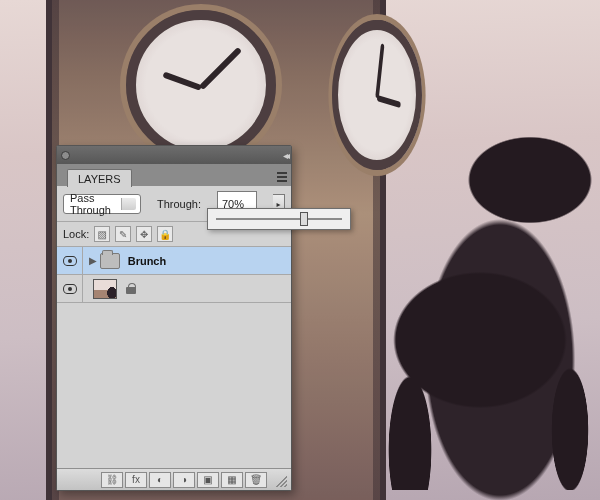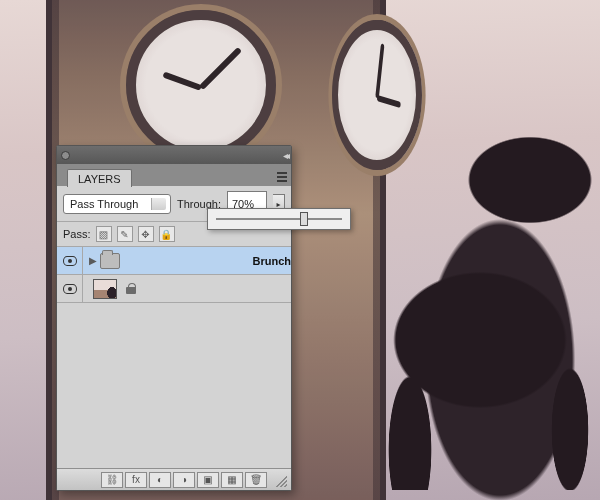--- a/index.html
+++ b/index.html
@@ -57,21 +57,21 @@
   .tabs { height:22px; background:#8b8b8b; display:flex; align-items:flex-end; padding-left:2px; }
   .tab {
     background:#d3d3d3; border:1px solid #6f6f6f; border-bottom:none;
     padding:3px 10px 2px; font-size:11px; color:#222; border-radius:2px 2px 0 0;
     position:relative; top:1px;margin-left:8px;
   }
   .tabs-menu { margin-left:auto; width:18px; height:18px; display:flex; flex-direction:column; justify-content:center; gap:2px; padding:0 4px; }
   .tabs-menu span { height:2px; background:#3a3a3a; }
 
   .row1 {
-    display:flex; align-items:center; gap:6px; padding:5px 6px 4px;
+    display:flex; align-items:center; gap:16px; padding:5px 6px 4px;
     border-bottom:1px solid #a8a8a8; font-size:11px; color:#222;justify-content:flex-end;
   }
   .blend {
     flex:1; height:20px; background:#fff; border:1px solid #7a7a7a; border-radius:3px;
     display:flex; align-items:center; padding:0 6px; font-size:11px; position:relative;
   }
   .blend::after { content:""; position:absolute; right:4px; top:3px; bottom:3px; width:14px;
     background:linear-gradient(#ececec,#cfcfcf); border-left:1px solid #aaa; border-radius:0 2px 2px 0; }
   .blend .chevs { position:absolute; right:7px; font-size:8px; color:#444; line-height:6px; }
   .opacity-field {
@@ -105,21 +105,21 @@
   .eye { width:14px; height:10px; border:1px solid #333; border-radius:60%/100%; position:relative; }
   .eye::after { content:""; position:absolute; left:4px; top:2px; width:4px; height:4px; background:#333; border-radius:50%; }
   .disclosure { color:#5a5a5a; font-size:10px; padding:0 3px 0 6px; }
   .folder-ico { width:20px; height:16px; background:#bdbdbd; border:1px solid #7a7a7a; border-radius:2px; margin-right:8px; position:relative; }
   .folder-ico::before { content:""; position:absolute; left:1px; top:-4px; width:9px; height:4px; background:#bdbdbd; border:1px solid #7a7a7a; border-bottom:none; border-radius:2px 2px 0 0; }
   .thumb { width:24px; height:20px; border:1px solid #555; margin:0 8px 0 10px;
     background:
      radial-gradient(ellipse 8px 10px at 18px 13px, #2b2128 0 60%, transparent 62%),
      linear-gradient(180deg,#e9dcd8 0 55%, #a58472 55% 100%); }
   .layer-name { flex:1; }
-  .layer-name.bold { font-weight:bold;text-align:right; }
+  .layer-name.bold { font-weight:bold; }
   .layer-name.italic { font-style:italic; }
   .lock-small { width:12px; height:12px; margin-right:10px; position:relative; }
   .lock-small::before { content:""; position:absolute; left:1px; top:4px; width:10px; height:7px; background:#6b6b6b; border-radius:1px; }
   .lock-small::after { content:""; position:absolute; left:3px; top:0; width:6px; height:6px; border:1.5px solid #6b6b6b; border-bottom:none; border-radius:6px 6px 0 0; }
 
   .layers-empty { height:170px; background:#d3d3d3; border-bottom:1px solid #a8a8a8; }
 
   .footer {
     position:absolute; left:0; right:0; bottom:0; height:22px;
     background:linear-gradient(#dcdcdc,#c3c3c3); border-top:1px solid #8f8f8f;
@@ -167,21 +167,21 @@
       <span class="chevs">▴<br>▾</span>
     </div>
     <span>Through:</span>
     <div class="opacity-field">
       <span>70%</span>
     </div>
     <div class="opacity-caret">▸</div>
   </div>
 
   <div class="row2">
-    <span>Pass:</span>
+    <span>Lock:</span>
     <div class="lock-ico">▧</div>
     <div class="lock-ico">✎</div>
     <div class="lock-ico">✥</div>
     <div class="lock-ico">🔒</div>
   </div>
 
   <div class="slider-pop">
     <div class="slider-track">
       <div class="slider-thumb"></div>
     </div>

